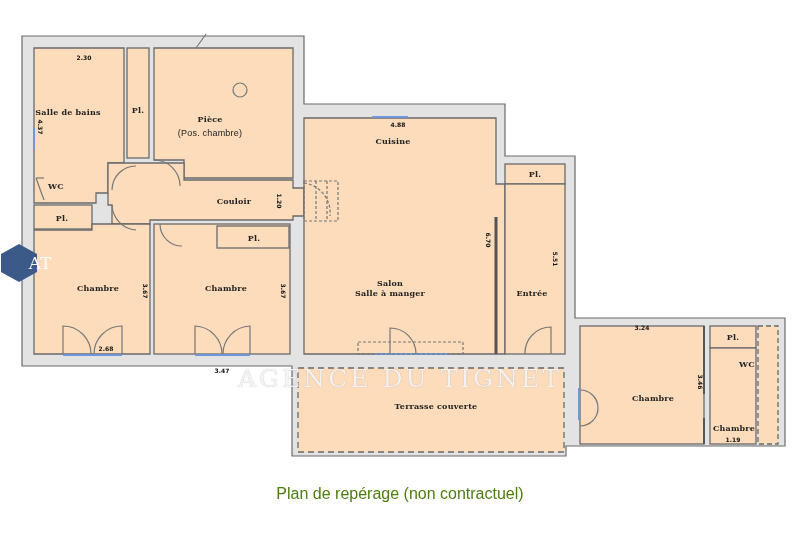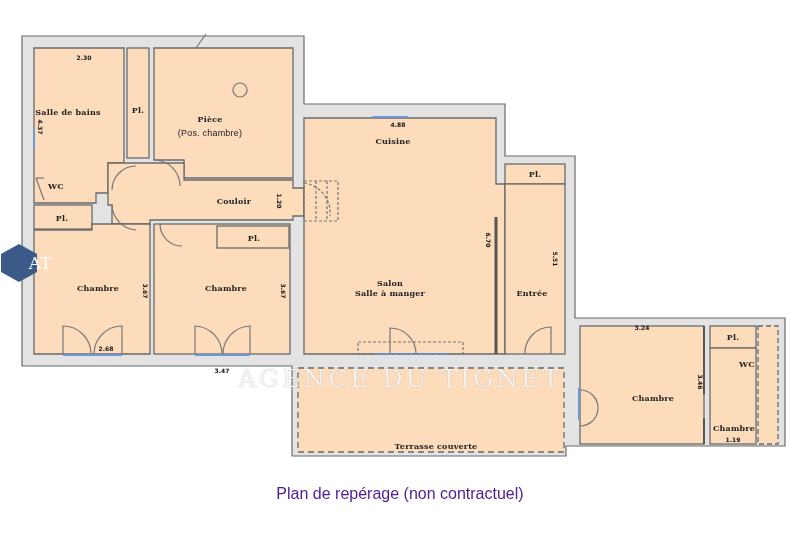--- a/index.html
+++ b/index.html
@@ -2,21 +2,21 @@
 <html><head>
 <meta charset="utf-8">
 <style>
   html,body{margin:0;padding:0;background:#fff;}
   body{width:800px;height:533px;position:relative;overflow:hidden;font-family:"DejaVu Serif",serif;}
   #plan{position:absolute;left:0;top:0;width:800px;height:533px;}
   .lbl{position:absolute;font-family:"DejaVu Serif",serif;font-weight:bold;font-size:8px;color:#222;white-space:nowrap;transform:translate(-50%,-50%);letter-spacing:0.2px;}
   .lbl.sans{font-family:"Liberation Sans",sans-serif;font-weight:normal;font-size:9px;}
   .dim{position:absolute;font-family:"DejaVu Sans",sans-serif;font-weight:bold;font-size:6px;color:#111;white-space:nowrap;transform:translate(-50%,-50%);}
   .dim.v{transform:translate(-50%,-50%) rotate(90deg);}
-  .caption{position:absolute;left:0;width:800px;top:485px;text-align:center;font-family:"Liberation Sans",sans-serif;font-size:16px;color:#4c1d95;}
+  .caption{position:absolute;left:0;width:800px;top:485px;text-align:center;font-family:"Liberation Sans",sans-serif;font-size:16px;color:#4d7c0f;}
   .watermark{position:absolute;left:238px;top:340px;font-family:"DejaVu Serif",serif;font-size:25px;letter-spacing:3px;color:rgba(255,255,255,0.85);text-shadow:0 0 1px rgba(120,120,120,0.6);white-space:nowrap;margin-top:24px;}
   .badge{position:absolute;left:0;top:243px;width:38px;height:40px;}
   .badge span{position:absolute;left:0;top:0;width:38px;height:40px;line-height:40px;text-align:center;color:#fff;font-family:"DejaVu Serif",serif;font-size:17px;padding-left:21px;}
 </style>
 </head>
 <body>
 
 <svg id="plan" viewBox="0 0 800 533" xmlns="http://www.w3.org/2000/svg">
 
   <g fill="#e3e3e3" stroke="#6a6a6a" stroke-width="1.2">
@@ -101,21 +101,21 @@
 <div class="lbl" style="left:210px;top:201px;margin-left:24px;">Couloir</div>
 <div class="lbl" style="left:62px;top:218px;">Pl.</div>
 <div class="lbl" style="left:254px;top:238px;">Pl.</div>
 <div class="lbl" style="left:98px;top:288px;">Chambre</div>
 <div class="lbl" style="left:226px;top:288px;">Chambre</div>
 <div class="lbl" style="left:393px;top:141px;">Cuisine</div>
 <div class="lbl" style="left:535px;top:174px;">Pl.</div>
 <div class="lbl" style="left:390px;top:283px;">Salon</div>
 <div class="lbl" style="left:390px;top:293px;">Salle à manger</div>
 <div class="lbl" style="left:532px;top:293px;">Entrée</div>
-<div class="lbl" style="left:436px;top:406px;margin-top:40px;">Terrasse couverte</div>
+<div class="lbl" style="left:436px;top:406px;">Terrasse couverte</div>
 <div class="lbl" style="left:653px;top:398px;">Chambre</div>
 <div class="lbl" style="left:733px;top:337px;">Pl.</div>
 <div class="lbl" style="left:747px;top:364px;">WC</div>
 <div class="lbl" style="left:734px;top:428px;">Chambre</div>
 
 <div class="dim" style="left:84px;top:57px;">2.30</div>
 <div class="dim v" style="left:40px;top:127px;">4.37</div>
 <div class="dim v" style="left:279px;top:201px;">1.20</div>
 <div class="dim v" style="left:145px;top:291px;">3.67</div>
 <div class="dim" style="left:106px;top:348px;">2.68</div>

